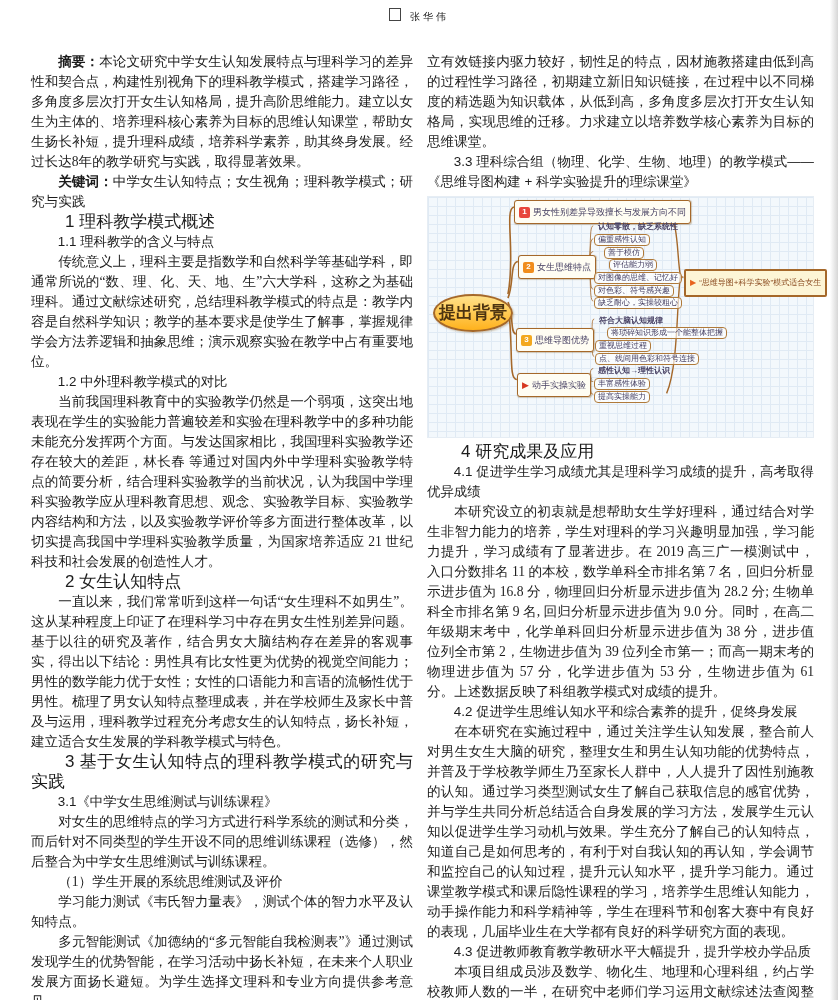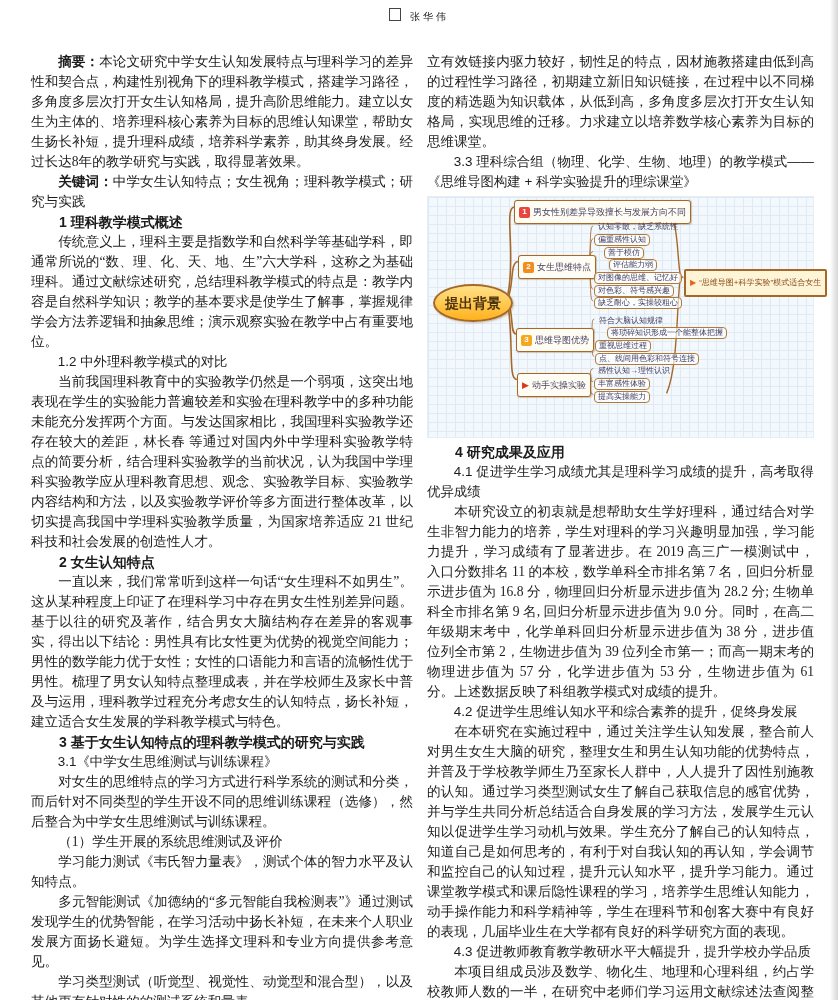--- a/index.html
+++ b/index.html
@@ -12,68 +12,69 @@
     background:linear-gradient(90deg,rgba(0,0,0,0) 0%,#d6d6d6 100%);}
   .author-line{position:absolute;top:8px;left:0;width:100%;text-align:center;
     font-size:10px;letter-spacing:3px;color:#222;}
   .author-line .sq{display:inline-block;width:10px;height:11px;border:1.5px solid #444;
     vertical-align:-1px;margin-right:9px;}
   .col{position:absolute;top:52px;font-size:13.6px;line-height:20px;text-align:justify;}
   #colL{left:31px;width:382px;}
   #colR{left:427px;width:387px;}
   p{margin:0;padding:0;}
   .ind{text-indent:2em;}
-  .h1{font-family:"Liberation Sans","DejaVu Sans",sans-serif;font-weight:bold;font-size:14px;}
+  .h1{font-family:"Liberation Sans","DejaVu Sans",sans-serif;font-weight:normal;font-size:17px;}
   .h2{font-family:"Liberation Sans","DejaVu Sans",sans-serif;font-size:13.4px;}
   .lbl{font-family:"Liberation Sans","DejaVu Sans",sans-serif;font-weight:bold;}
 
   
   .mindmap{position:relative;width:387px;height:242px;margin:4px 0 4px 0;
     background-color:#f3f8fc;
     background-image:linear-gradient(#e0eaf4 1px,transparent 1px),
                      linear-gradient(90deg,#e0eaf4 1px,transparent 1px);
     background-size:9px 9px;border:1px solid #e6edf4;box-sizing:border-box;}
   .mm-svg{position:absolute;left:0;top:0;width:100%;height:100%;}
-  .root{position:absolute;left:5px;top:87px;width:76px;height:34px;border-radius:50%;
+  .root{position:absolute;left:5px;top:97px;width:76px;height:34px;border-radius:50%;
     background:linear-gradient(#ffe18a,#ffb21d);border:2px solid #a5682a;
     display:flex;align-items:center;justify-content:center;
     font-family:"Liberation Sans","DejaVu Sans",sans-serif;font-weight:bold;
-    font-size:14px;color:#4c3310;box-shadow:1px 1px 2px rgba(120,80,20,.35);}
+    font-size:17px;color:#4c3310;box-shadow:1px 1px 2px rgba(120,80,20,.35);}
   .bx{position:absolute;display:flex;align-items:center;gap:3px;background:#fffdf3;
     border:1px solid #a5682a;border-radius:3px;padding:1px 4px;white-space:nowrap;
     font-family:"Liberation Sans","DejaVu Sans",sans-serif;font-size:9px;color:#474063;
     box-shadow:0.5px 0.5px 1px rgba(120,80,20,.3);}
   .badge{width:11px;height:11px;border-radius:2px;color:#fff;font-size:8px;font-weight:bold;
     display:flex;align-items:center;justify-content:center;flex:0 0 auto;
     font-family:"Liberation Sans","DejaVu Sans",sans-serif;}
   .bg1{background:#e8463c;} .bg2{background:#f08d1d;} .bg3{background:#f3a81f;}
   .flag{color:#d6371f;font-size:9px;line-height:9px;}
   .leaf{position:absolute;font-family:"Liberation Sans","DejaVu Sans",sans-serif;
     font-size:8px;line-height:10px;color:#474063;white-space:nowrap;
     border:1px solid #b07a3a;border-radius:4px;padding:0 3px;background:rgba(255,255,255,.65);}
-  .leaf.plain{border-color:transparent;background:transparent;}
+  .leaf.plain{border-color:transparent;background:transparent;font-weight:bold;}
   .concl{position:absolute;left:256px;top:72px;display:flex;align-items:center;gap:3px;
     border:2px solid #a5682a;background:#fdf5d6;border-radius:2px;padding:2px 4px;
     font-family:"Liberation Sans","DejaVu Sans",sans-serif;font-size:8px;color:#8a4a1f;
     white-space:nowrap;}
   .concl .arrow{color:#e8631f;font-size:8px;}
 </style>
 </head>
 <body>
 
 <div class="scan-edge"></div>
 
 <div class="author-line">
   <span class="sq"></span><span>张华伟</span>
 </div>
 
 <div class="col" id="colL">
   <p class="ind"><b class="lbl">摘要：</b><span>本论文研究中学女生认知发展特点与理科学习的差异性和契合点，构建性别视角下的理科教学模式，搭建学习路径，多角度多层次打开女生认知格局，提升高阶思维能力。建立以女生为主体的、培养理科核心素养为目标的思维认知课堂，帮助女生扬长补短，提升理科成绩，培养科学素养，助其终身发展。经过长达8年的教学研究与实践，取得显著效果。</span></p>
   <p class="ind"><b class="lbl">关键词：</b><span>中学女生认知特点；女生视角；理科教学模式；研究与实践</span></p>
   <p class="h1 ind">1 理科教学模式概述</p>
+  <p class="h2 ind">1.1 理科教学的含义与特点</p>
   <p class="ind">传统意义上，理科主要是指数学和自然科学等基础学科，即通常所说的“数、理、化、天、地、生”六大学科，这称之为基础理科。通过文献综述研究，总结理科教学模式的特点是：教学内容是自然科学知识；教学的基本要求是使学生了解事，掌握规律学会方法养逻辑和抽象思维；演示观察实验在教学中占有重要地位。</p>
   <p class="h2 ind">1.2 中外理科教学模式的对比</p>
   <p class="ind">当前我国理科教育中的实验教学仍然是一个弱项，这突出地表现在学生的实验能力普遍较差和实验在理科教学中的多种功能未能充分发挥两个方面。与发达国家相比，我国理科实验教学还存在较大的差距，林长春 等通过对国内外中学理科实验教学特点的简要分析，结合理科实验教学的当前状况，认为我国中学理科实验教学应从理科教育思想、观念、实验教学目标、实验教学内容结构和方法，以及实验教学评价等多方面进行整体改革，以切实提高我国中学理科实验教学质量，为国家培养适应 21 世纪科技和社会发展的创造性人才。</p>
   <p class="h1 ind">2 女生认知特点</p>
   <p class="ind">一直以来，我们常常听到这样一句话“女生理科不如男生”。这从某种程度上印证了在理科学习中存在男女生性别差异问题。基于以往的研究及著作，结合男女大脑结构存在差异的客观事实，得出以下结论：男性具有比女性更为优势的视觉空间能力；男性的数学能力优于女性；女性的口语能力和言语的流畅性优于男性。梳理了男女认知特点整理成表，并在学校师生及家长中普及与运用，理科教学过程充分考虑女生的认知特点，扬长补短，建立适合女生发展的学科教学模式与特色。</p>
   <p class="h1 ind">3 基于女生认知特点的理科教学模式的研究与实践</p>
   <p class="h2 ind">3.1《中学女生思维测试与训练课程》</p>
   <p class="ind">对女生的思维特点的学习方式进行科学系统的测试和分类，而后针对不同类型的学生开设不同的思维训练课程（选修），然后整合为中学女生思维测试与训练课程。</p>
   <p class="ind">（1）学生开展的系统思维测试及评价</p>
   <p class="ind">学习能力测试《韦氏智力量表》，测试个体的智力水平及认知特点。</p>

